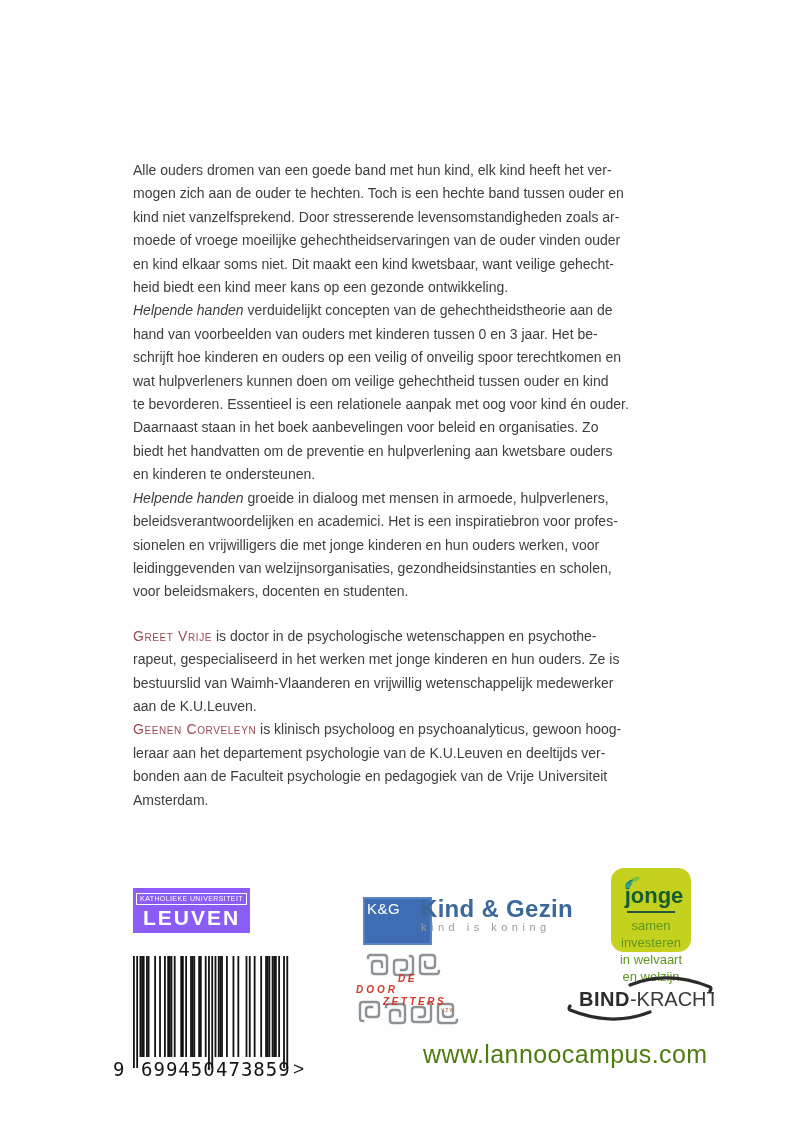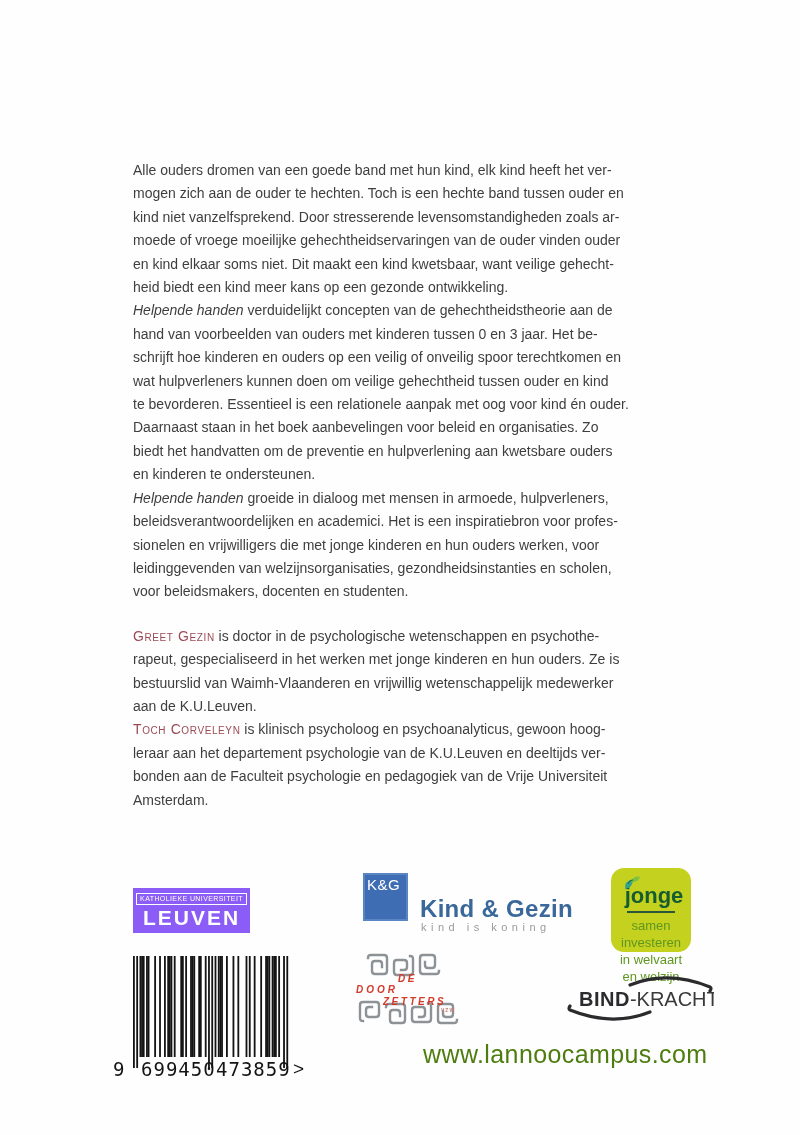--- a/index.html
+++ b/index.html
@@ -13,21 +13,21 @@
   .ptext{white-space:pre-line;}
   .lead{font-style:italic;white-space:pre-line;}
   .bio{margin-top:21px;}
   .bio-name{font-variant:small-caps;color:#9b4a54;letter-spacing:.6px;}
   
   .kul{position:absolute;left:133px;top:888px;width:117px;height:45px;background:#8b5cf6;
        display:flex;flex-direction:column;align-items:center;justify-content:center;gap:2px;}
   .kul-top{border:1px solid #fff;color:#fff;font-size:7px;letter-spacing:.4px;padding:1px 3px;white-space:nowrap;line-height:1.1;}
   .kul-name{color:#fff;font-weight:bold;font-size:21px;letter-spacing:2px;line-height:1;}
   
-  .kg-box{position:absolute;left:363px;top:873px;width:45px;height:48px;background:#3e6db4;box-shadow:inset 0 0 0 2px #5b84c2;}
+  .kg-box{position:absolute;left:363px;top:897px;width:69px;height:48px;background:#3e6db4;box-shadow:inset 0 0 0 2px #5b84c2;}
   .kg-abbr{color:#fff;font-size:15px;font-weight:300;display:block;padding:3px 0 0 4px;letter-spacing:.5px;}
   .kg-name{position:absolute;left:420px;top:895px;font-family:Liberation Sans, sans-serif;font-weight:600;
            font-size:24px;color:#3a689a;letter-spacing:.3px;}
   .kg-tag{position:absolute;left:421px;top:921px;font-size:11px;color:#9b9b9b;letter-spacing:4.5px;text-align:right;}
   
   .cera{position:absolute;left:611px;top:868px;width:80px;height:84px;background:#c4d11e;border-radius:13px;text-align:center;}
   .cera-head{position:relative;height:32px;margin-top:7px;display:flex;align-items:flex-end;justify-content:center;}
   .cera-leaf{position:absolute;left:11px;top:0px;}
   .cera-name{font-size:22px;font-weight:bold;color:#155c31;line-height:1;padding-left:6px;}
   .cera-rule{width:48px;height:2px;background:#2a573a;margin:4px auto 5px auto;}
@@ -63,25 +63,25 @@
 wat hulpverleners kunnen doen om veilige gehechtheid tussen ouder en kind
 te bevorderen. Essentieel is een relationele aanpak met oog voor kind én ouder.
 Daarnaast staan in het boek aanbevelingen voor beleid en organisaties. Zo
 biedt het handvatten om de preventie en hulpverlening aan kwetsbare ouders
 en kinderen te ondersteunen.</span></p>
     <p class="para"><span class="lead">Helpende handen</span><span class="ptext"> groeide in dialoog met mensen in armoede, hulpverleners,
 beleidsverantwoordelijken en academici. Het is een inspiratiebron voor profes-
 sionelen en vrijwilligers die met jonge kinderen en hun ouders werken, voor
 leidinggevenden van welzijnsorganisaties, gezondheidsinstanties en scholen,
 voor beleidsmakers, docenten en studenten.</span></p>
-    <p class="para bio"><span class="bio-name">Greet Gezin</span><span class="ptext"> is doctor in de psychologische wetenschappen  en psychothe-
+    <p class="para bio"><span class="bio-name">Greet Vrije</span><span class="ptext"> is doctor in de psychologische wetenschappen  en psychothe-
 rapeut, gespecialiseerd in het werken met jonge kinderen en hun ouders. Ze is
 bestuurslid van Waimh-Vlaanderen en vrijwillig wetenschappelijk medewerker
 aan de K.U.Leuven.</span></p>
-    <p class="para"><span class="bio-name">Toch Corveleyn</span><span class="ptext"> is klinisch psycholoog en psychoanalyticus, gewoon hoog-
+    <p class="para"><span class="bio-name">Geenen Corveleyn</span><span class="ptext"> is klinisch psycholoog en psychoanalyticus, gewoon hoog-
 leraar aan het departement psychologie van de K.U.Leuven en deeltijds ver-
 bonden aan de Faculteit psychologie en pedagogiek van de Vrije Universiteit
 Amsterdam.</span></p>
   </main>
 
   <div class="kul">
     <div class="kul-top">KATHOLIEKE UNIVERSITEIT</div>
     <div class="kul-name">LEUVEN</div>
   </div>
 

